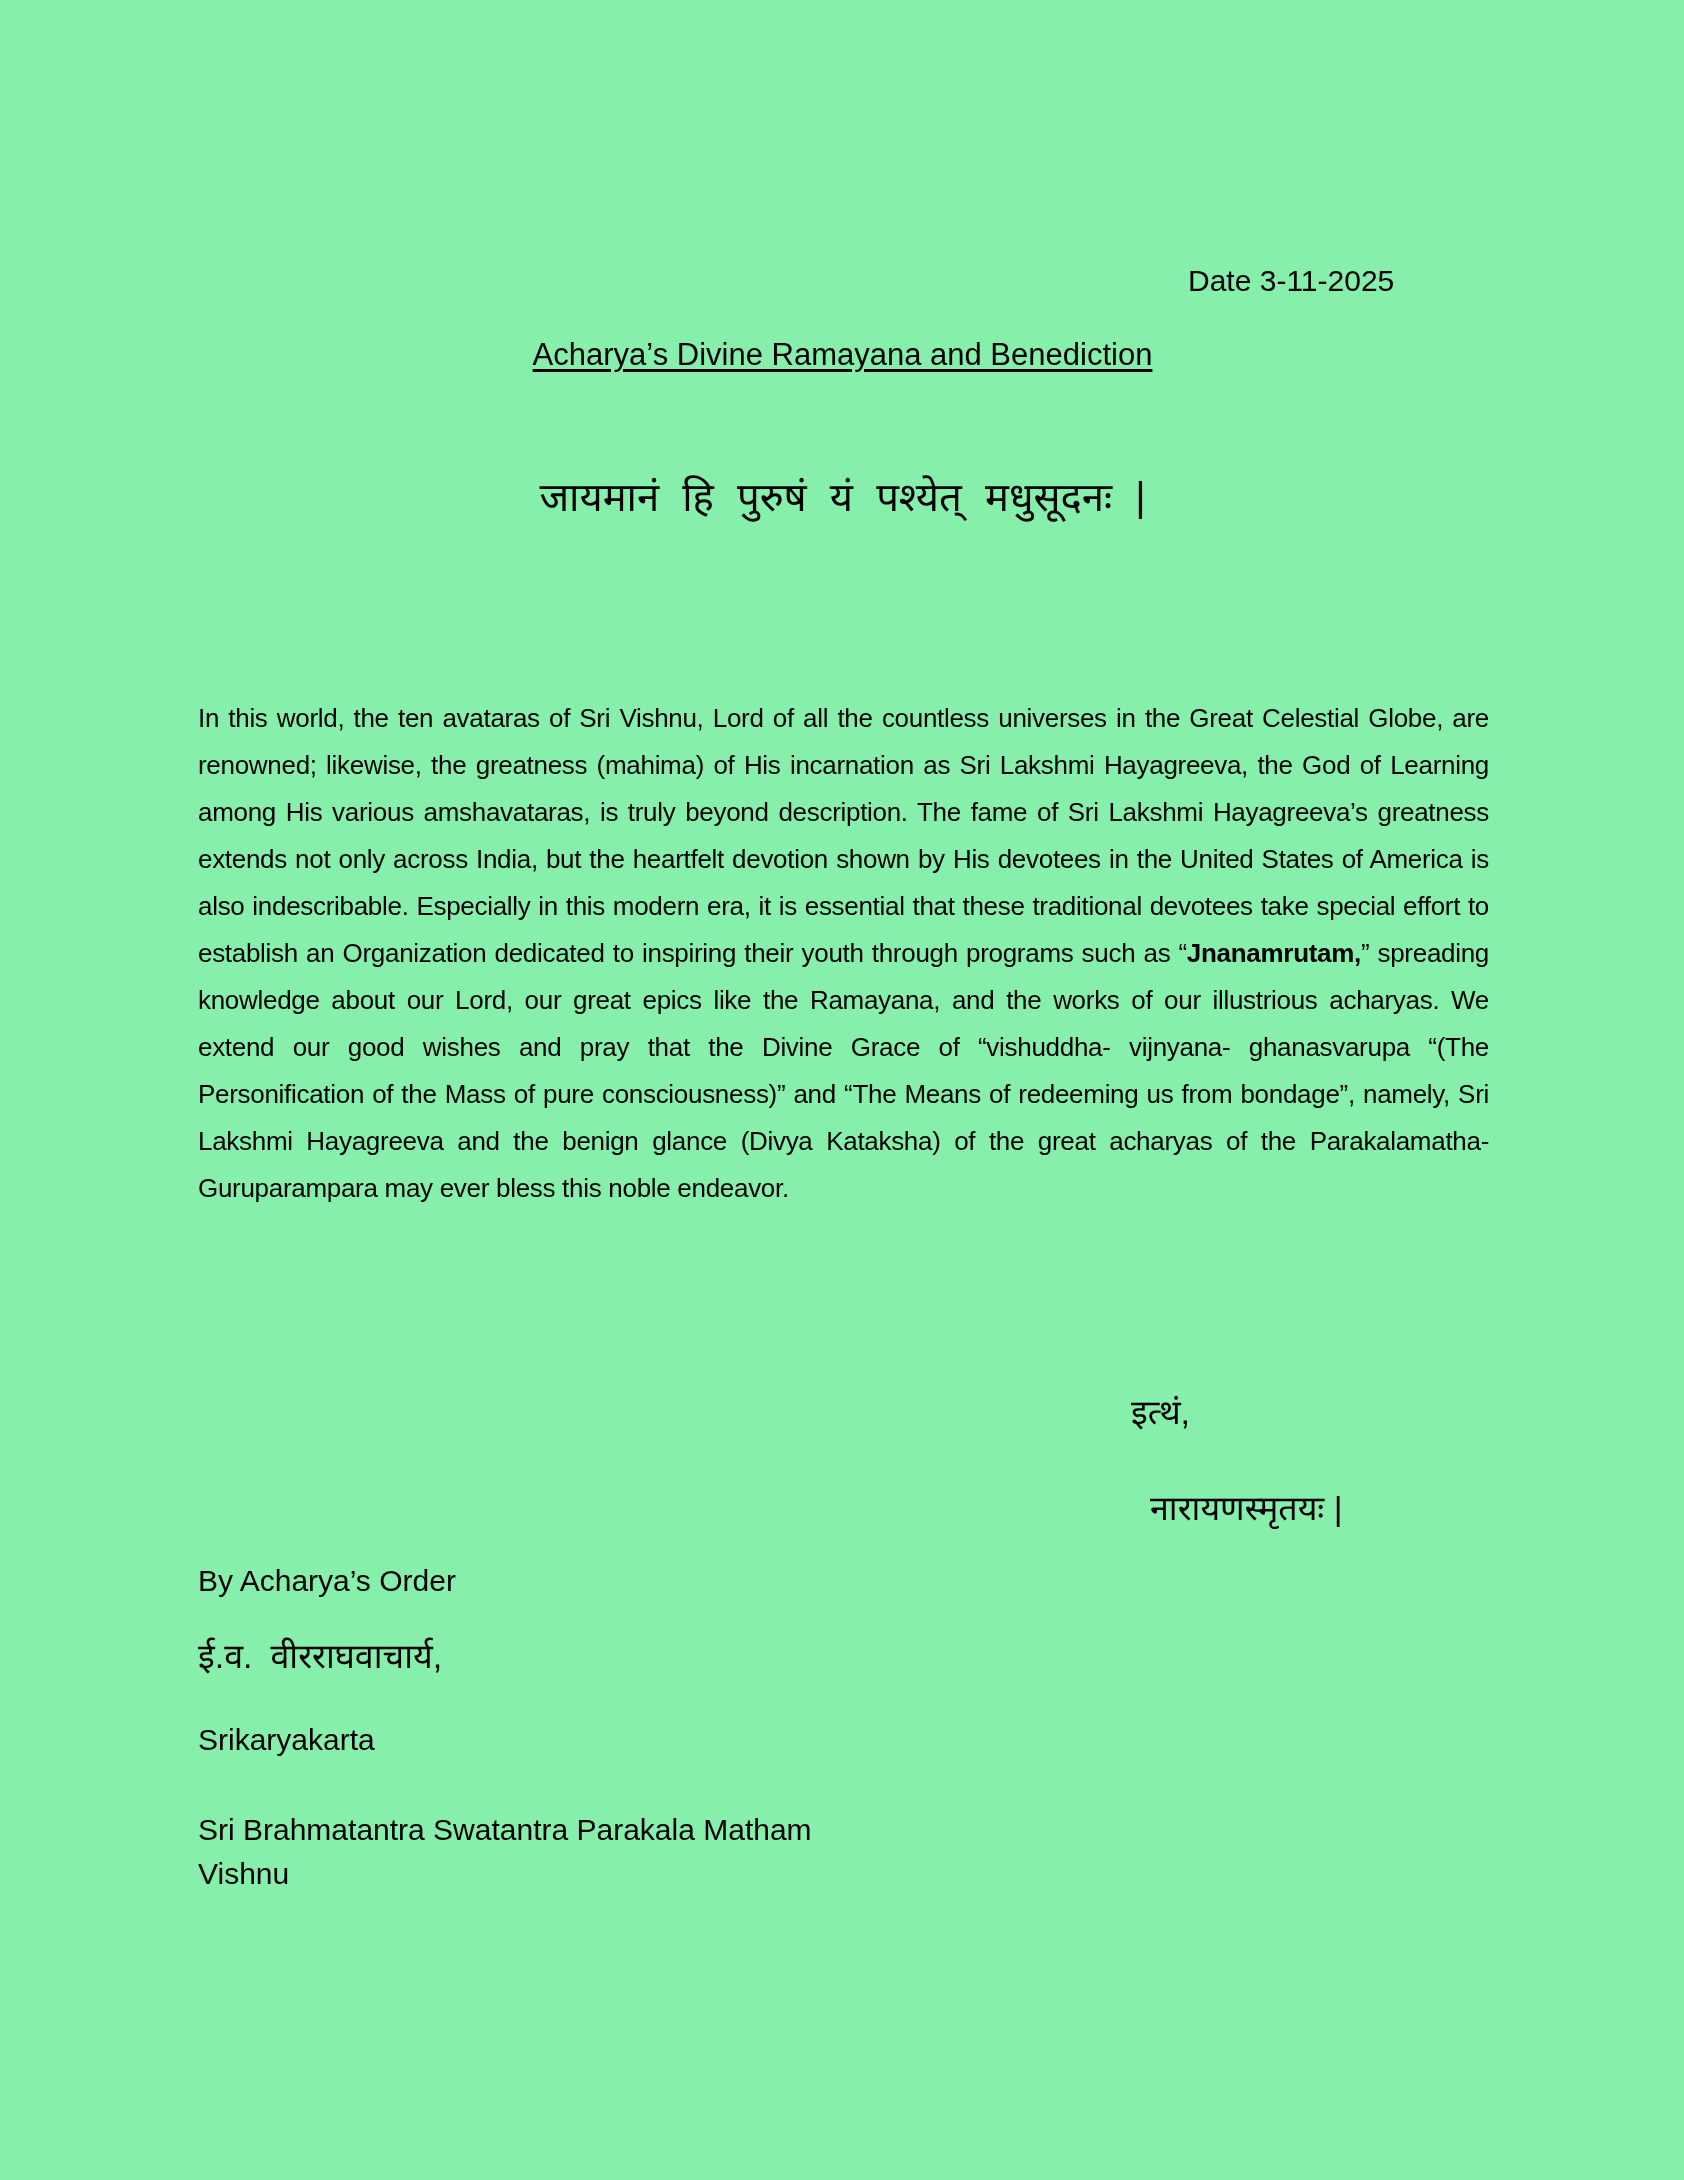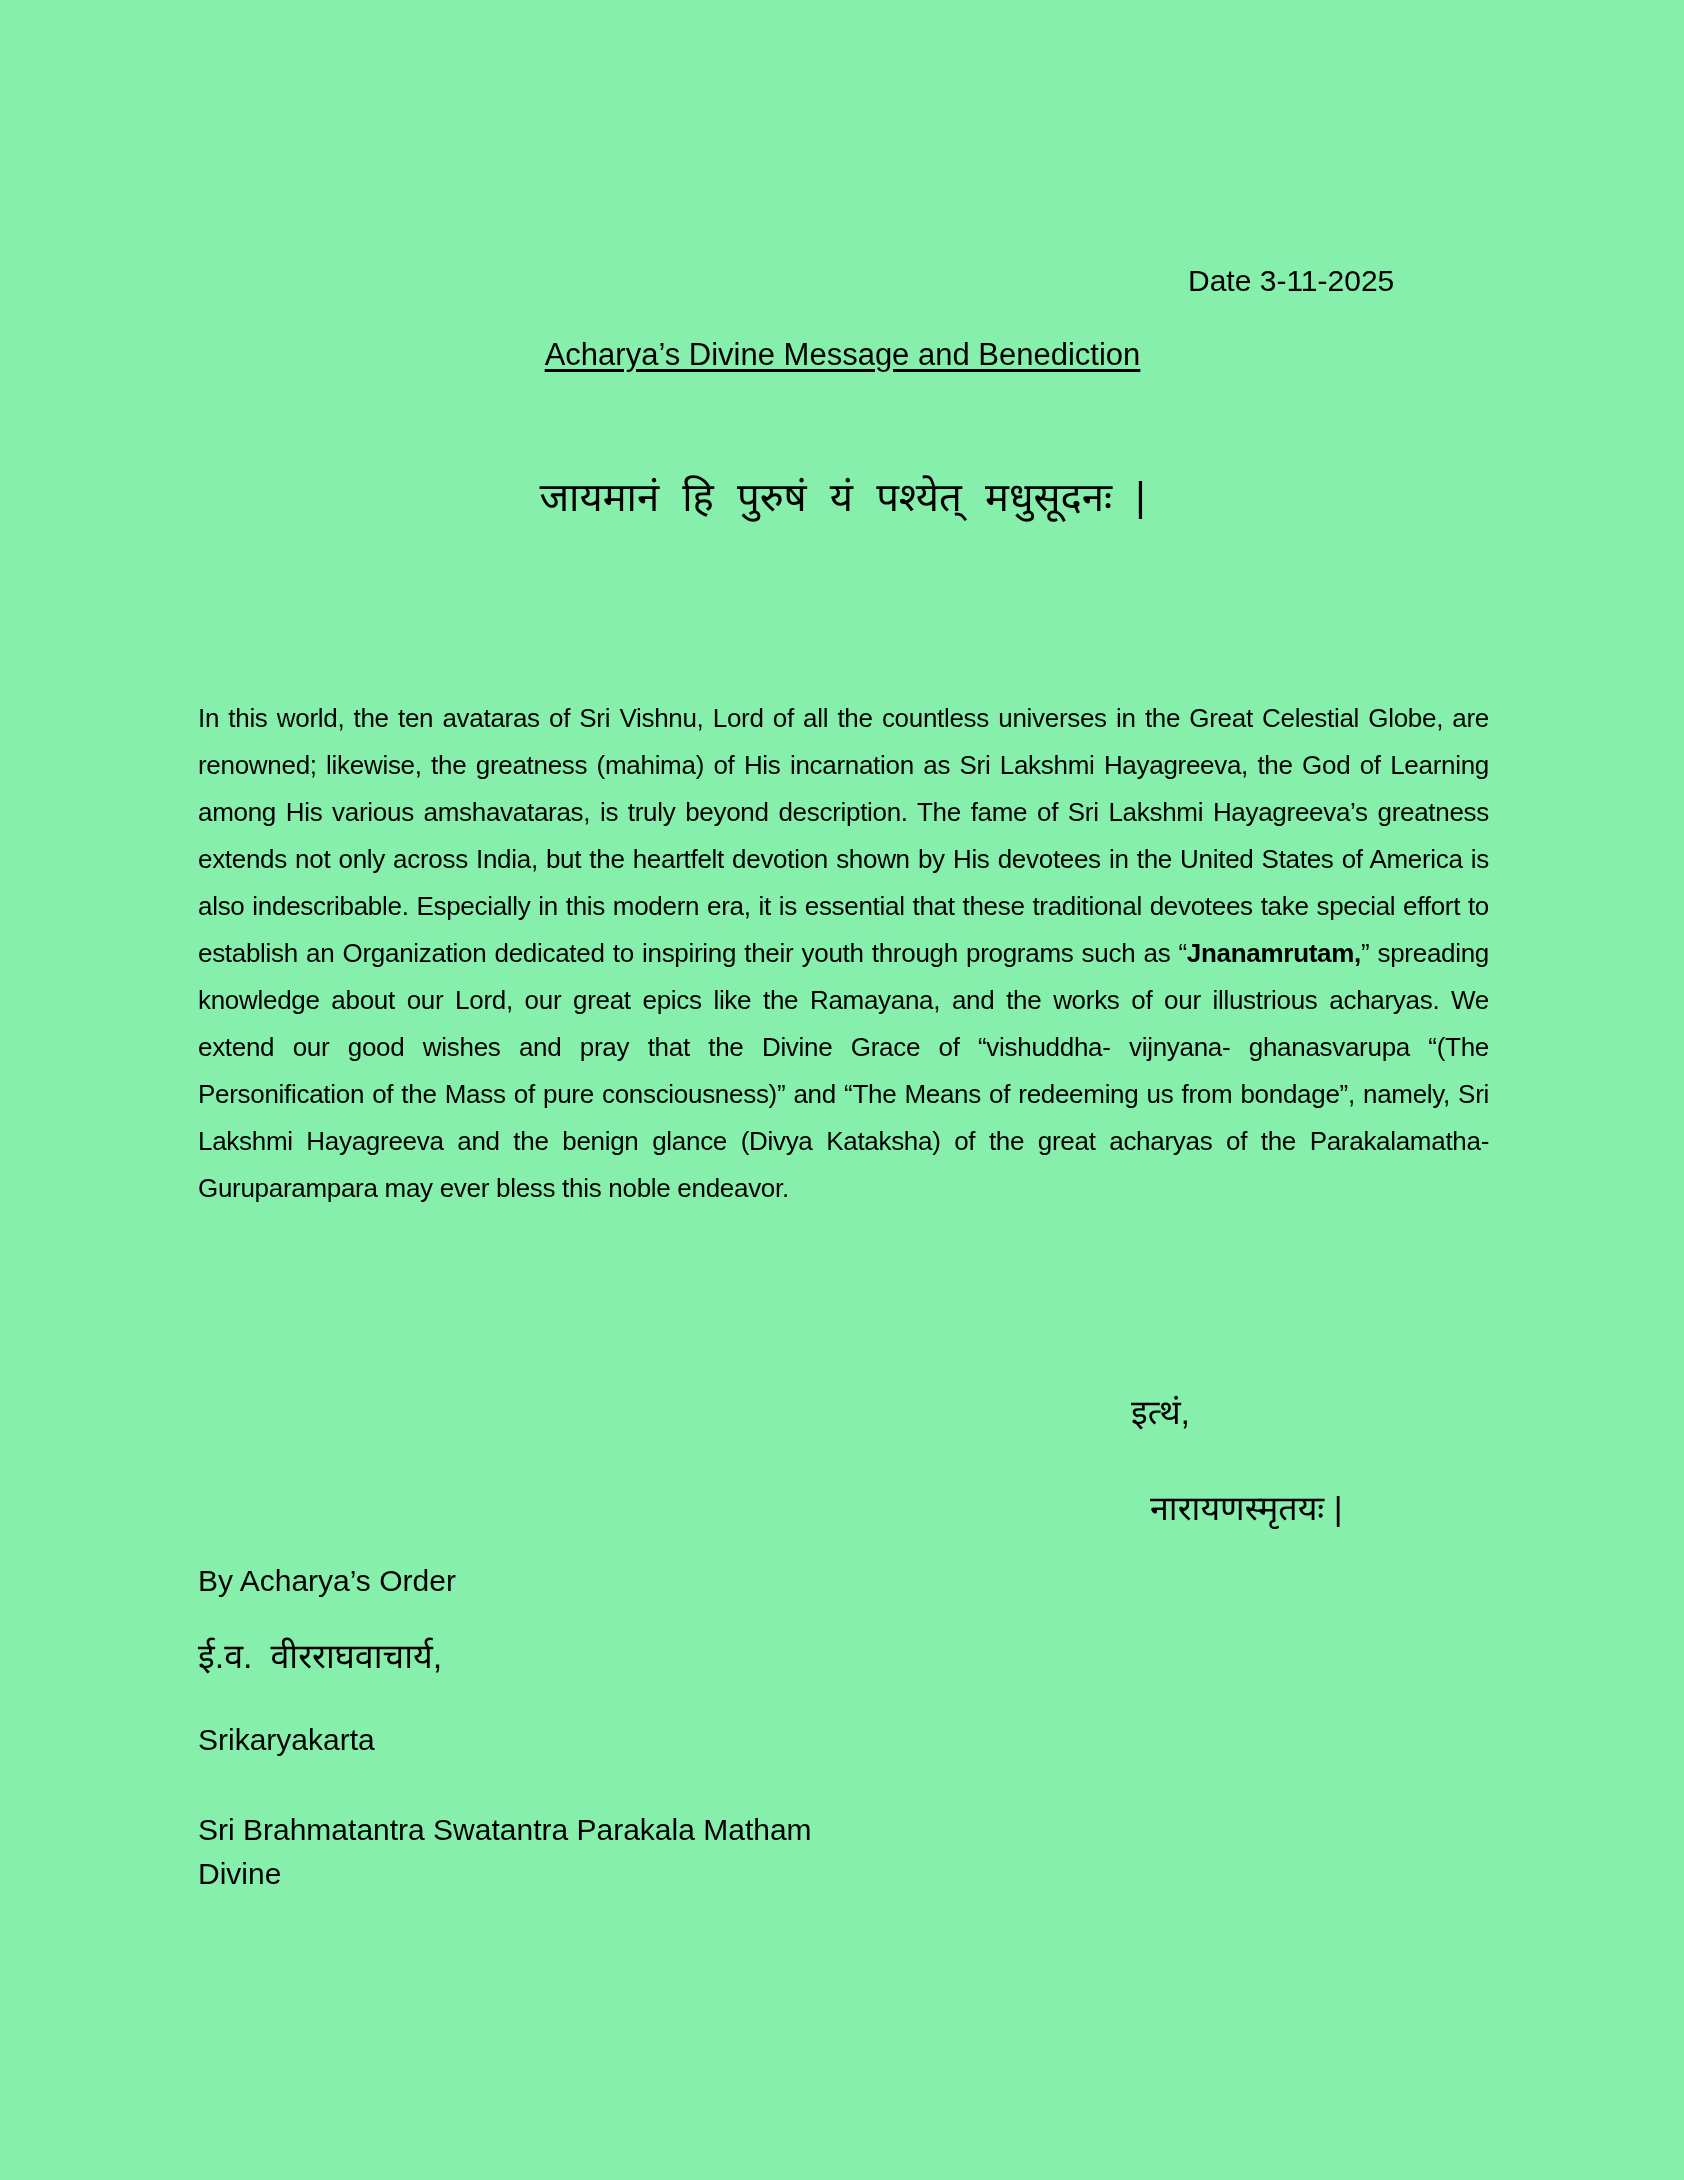--- a/index.html
+++ b/index.html
@@ -77,35 +77,35 @@
   .sig-4 { top: 1791px; margin-top: 22px; }
   .sig-5 { top: 1857px; }
 </style>
 </head>
 <body>
 
 <div class="page">
 
   <div class="abs date-line">Date 3-11-2025</div>
 
-  <div class="abs doc-title">Acharya’s Divine Message and Benediction</div>
+  <div class="abs doc-title">Acharya’s Divine Ramayana and Benediction</div>
 
   <div class="abs verse verse-1">जायमानं हि पुरुषं यं पश्येत् मधुसूदनः |</div>
 
 
   <div class="abs body-par"><span>In this world, the ten avataras of Sri Vishnu, Lord of all the countless universes in the Great Celestial Globe, are renowned; likewise, the greatness (mahima) of His incarnation as Sri Lakshmi Hayagreeva, the God of Learning among His various amshavataras, is truly beyond description. The fame of Sri Lakshmi Hayagreeva’s greatness extends not only across India, but the heartfelt devotion shown by His devotees in the United States of America is also indescribable. Especially in this modern era, it is essential that these traditional devotees take special effort to establish an Organization dedicated to inspiring their youth through programs such as “</span><b>Jnanamrutam,</b><span>” spreading knowledge about our Lord, our great epics like the Ramayana, and the works of our illustrious acharyas. We extend our good wishes and pray that the Divine Grace of “vishuddha- vijnyana- ghanasvarupa “(The Personification of the Mass of pure consciousness)” and “The Means of redeeming us from bondage”, namely, Sri Lakshmi Hayagreeva and the benign glance (Divya Kataksha) of the great acharyas of the Parakalamatha-Guruparampara may ever bless this noble endeavor.</span></div>
 
   <div class="abs closing closing-1">इत्थं,</div>
 
   <div class="abs closing closing-2">नारायणस्मृतयः |</div>
 
   <div class="abs sig sig-1">By Acharya’s Order</div>
 
   <div class="abs sig sig-dev sig-2">ई.व. वीरराघवाचार्य,</div>
 
   <div class="abs sig sig-3">Srikaryakarta</div>
 
   <div class="abs sig sig-4">Sri Brahmatantra Swatantra Parakala Matham</div>
 
-  <div class="abs sig sig-5">Divine</div>
+  <div class="abs sig sig-5">Vishnu</div>
 
 </div>
 
 
 </body></html>

